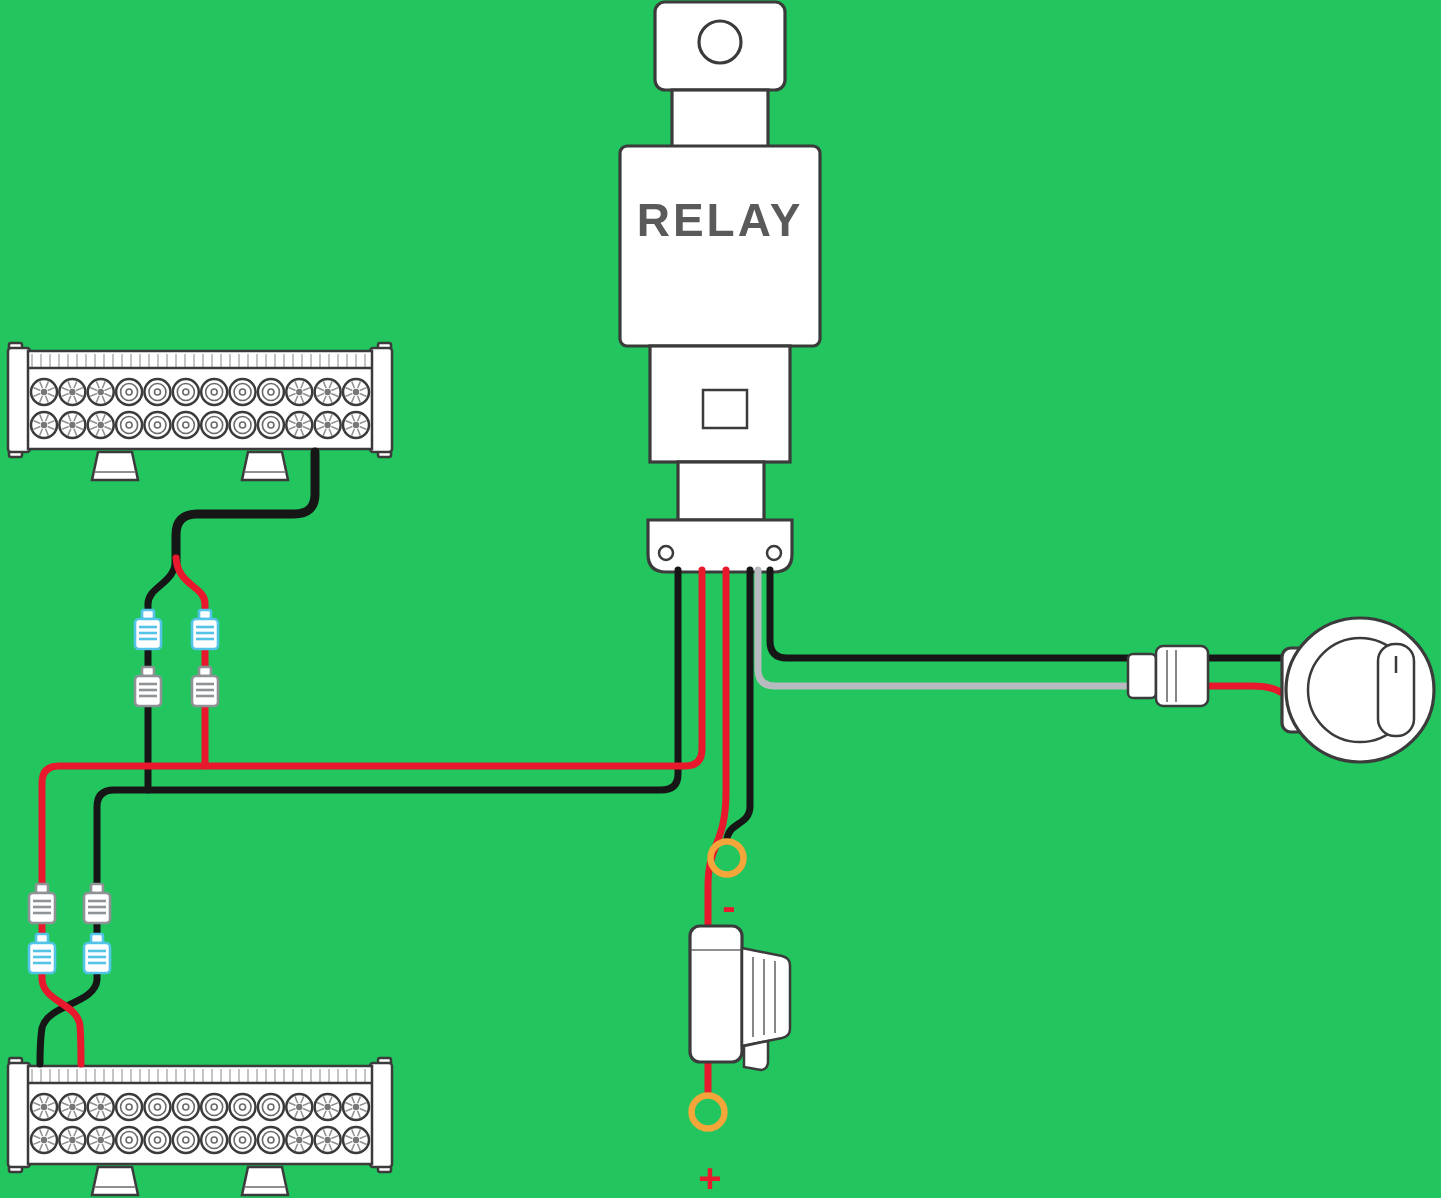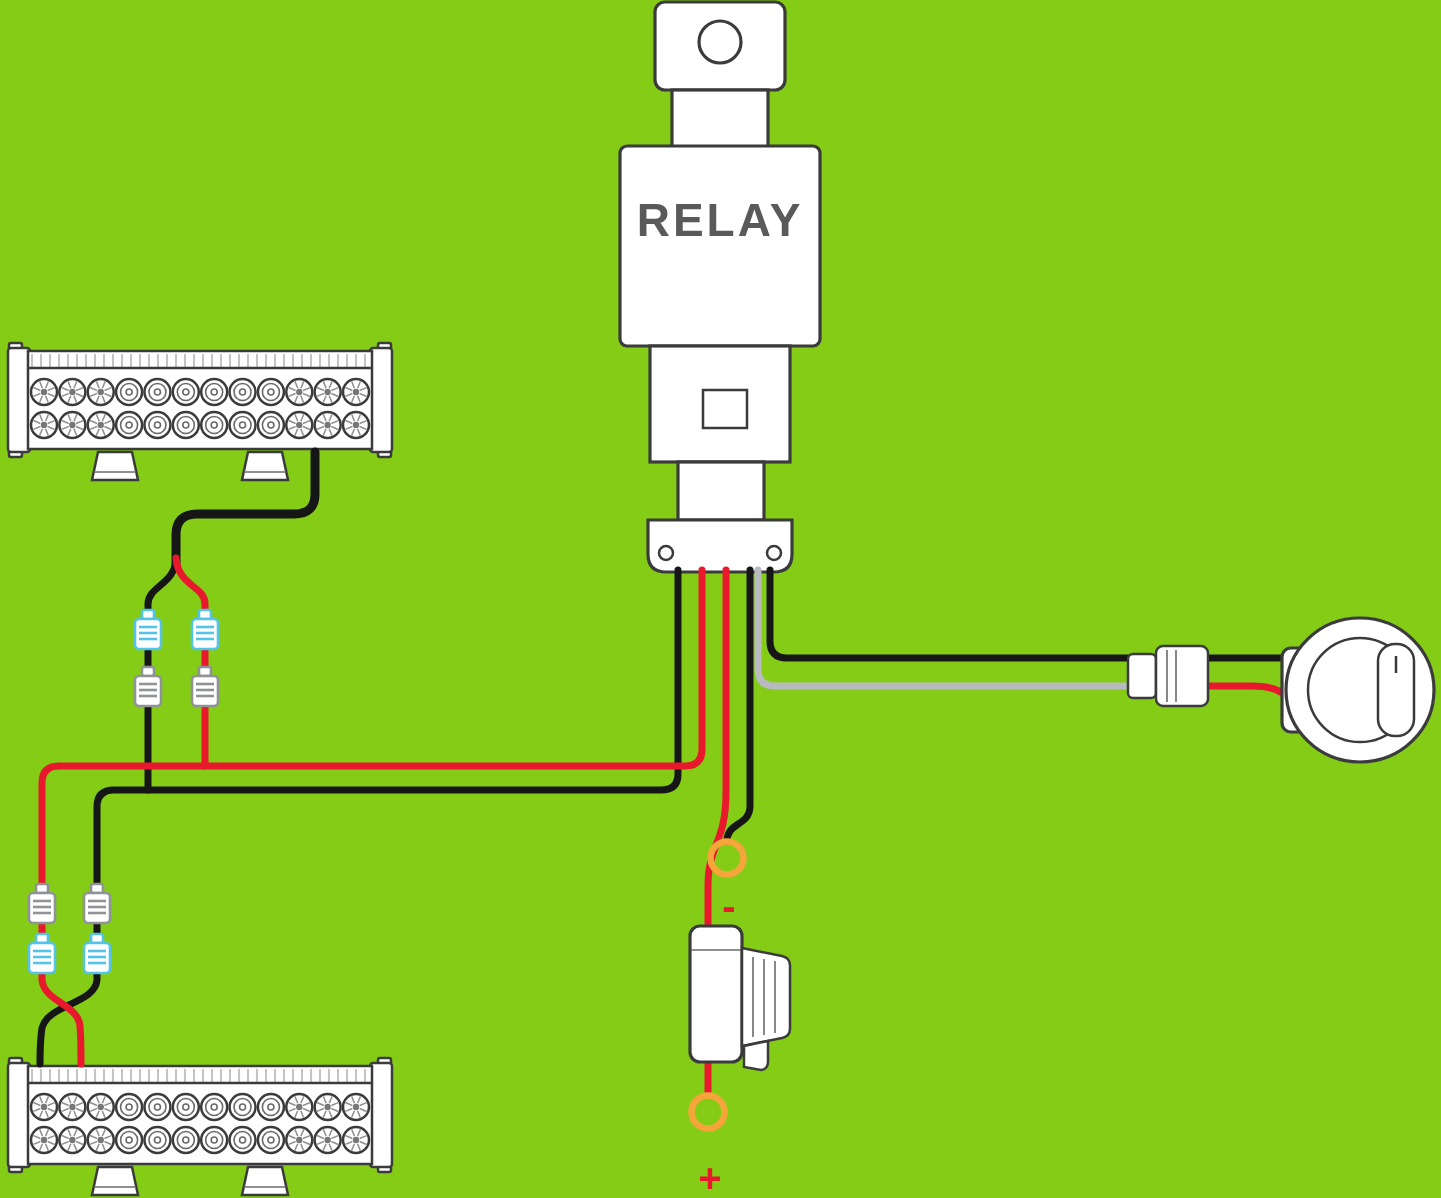--- a/index.html
+++ b/index.html
@@ -2,21 +2,21 @@
 <html style="--wire-red: #e8192c; --wire-black: #161616; --wire-gray: #b7babe; --ring-orange: #f4a63b; --connector-blue: #54c3e8; --connector-gray: #8f9396; --outline: #3b3b3b; --label-red: #e8192c; --relay-text: #5a5a5a; --led-fill: #dcdcdc;"><head>
 <meta charset="utf-8">
 <title>Wiring Diagram</title>
 <style>
   :root{
     --wire-red:#e8192c; --wire-black:#161616; --wire-gray:#b7babe;
     --ring-orange:#f4a63b; --connector-blue:#54c3e8; --connector-gray:#8f9396;
     --outline:#3b3b3b; --label-red:#e8192c; --relay-text:#5a5a5a; --led-fill:#dcdcdc;
   }
   html,body{margin:0;padding:0;background:#fff;}
-  .stage{width:1441px;height:1198px;background:#84cc16;overflow:hidden;}
+  .stage{width:1441px;height:1198px;background:#22c55e;overflow:hidden;}
   svg{display:block;font-family:"Liberation Sans",sans-serif;}
   .ln {stroke:var(--outline);stroke-width:2.5;fill:none;}
   .ln2{stroke:#6a6a6a;stroke-width:1.6;fill:none;}
   .ln3{stroke:var(--outline);stroke-width:3.2;fill:none;}
   .fw {fill:#fff;}
   .wire{fill:none;stroke-width:7;stroke-linecap:round;stroke-linejoin:round;}
   .wire.w8{stroke-width:9;}
   .wire.black{stroke:var(--wire-black);}
   .wire.red{stroke:var(--wire-red);}
   .wire.gray{stroke:var(--wire-gray);}

